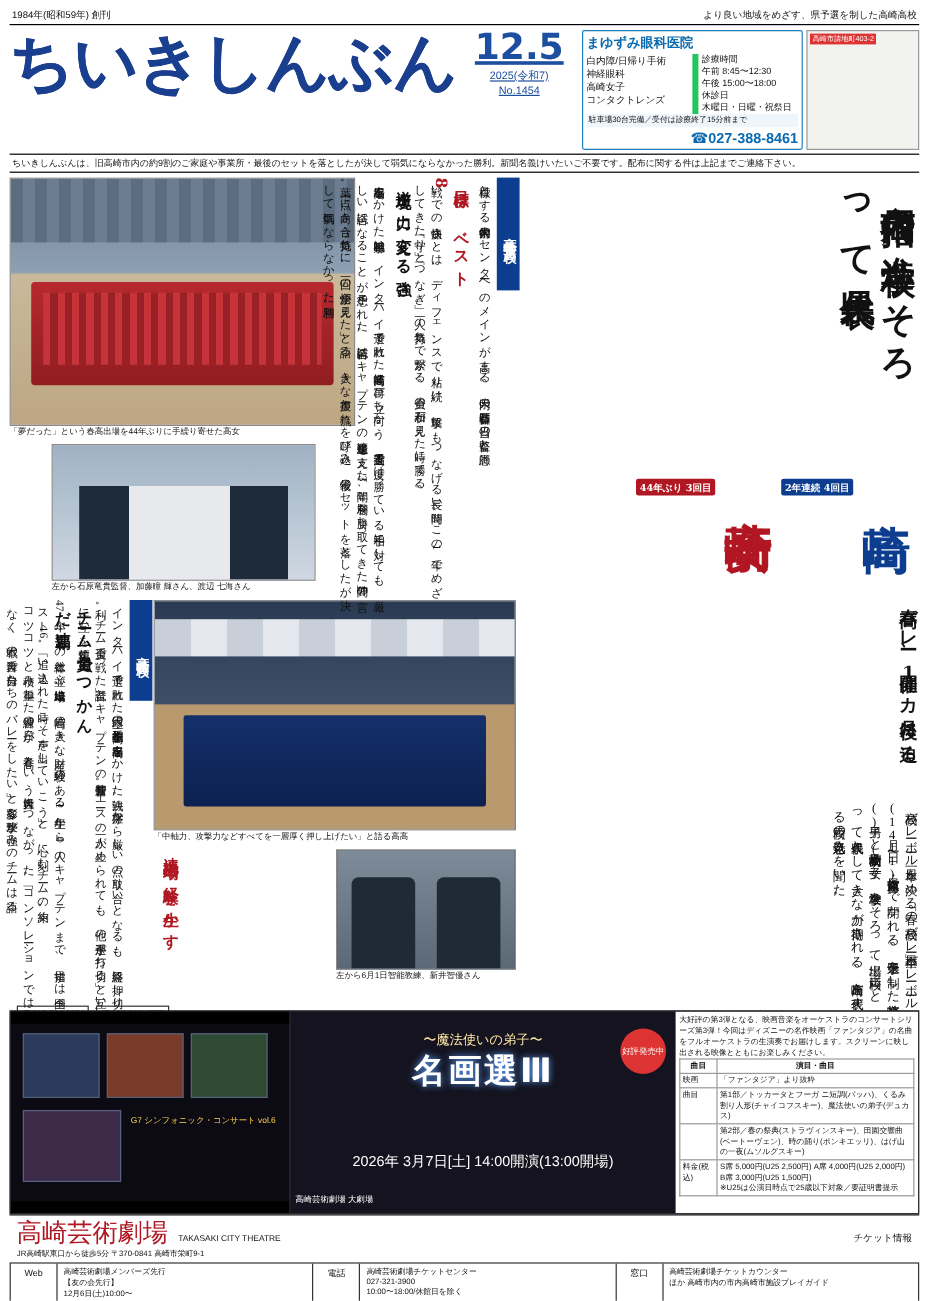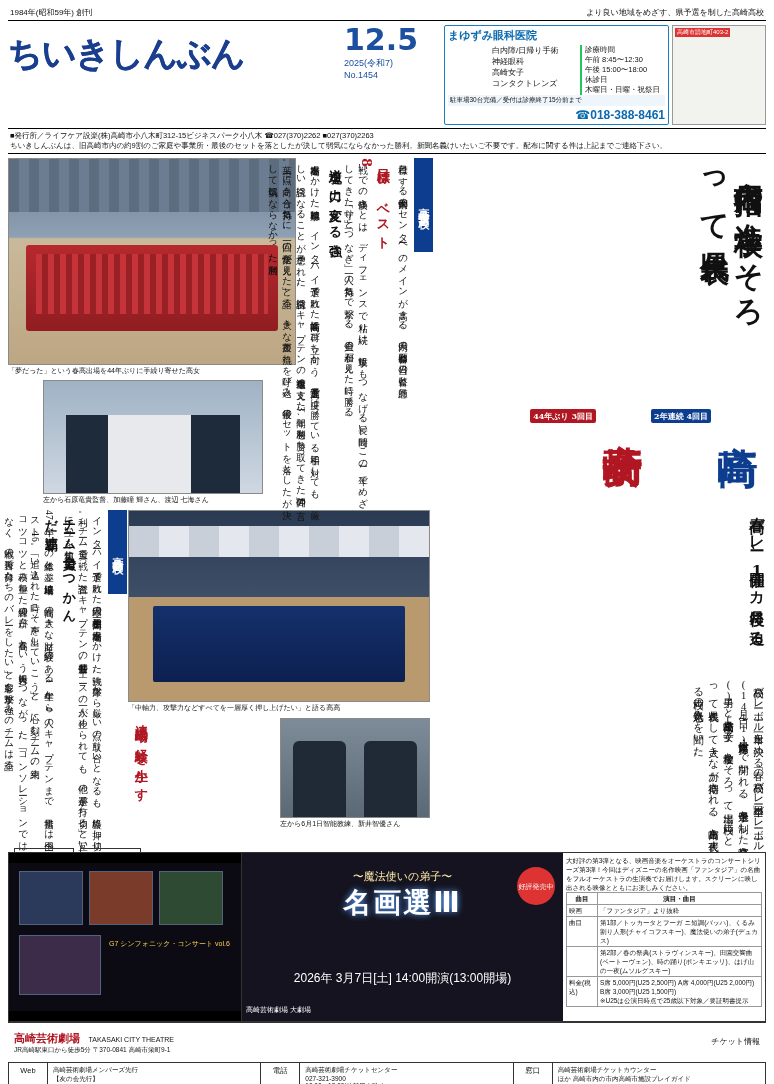--- a/index.html
+++ b/index.html
@@ -17,38 +17,38 @@
   .topstrip{display:flex;justify-content:space-between;align-items:center;
     border-bottom:1px solid #000;padding:1px 2px 2px;font-size:8px;}
   .topstrip .left{font-size:8px;}
   .topstrip .right{font-size:8px;}
 
   
   .masthead{display:flex;align-items:flex-start;margin-top:4px;gap:4px;}
   .logoblock{flex:0 0 332px;position:relative;height:74px;}
   .logotitle{
     font-family:"DejaVu Sans",sans-serif;
-    font-weight:bold;font-size:34px;letter-spacing:-1px;
+    font-weight:bold;font-size:53px;letter-spacing:-1px;
     color:#1b3f8f;line-height:56px;white-space:nowrap;
     -webkit-text-stroke:0.4px #1b3f8f;
   }
-  .datebox{flex:0 0 96px;color:#1d4fa0;}
+  .datebox{flex:0 0 96px;text-align:center;color:#1d4fa0;text-decoration:underline;}
   .datebox .big{font-size:30px;font-weight:bold;line-height:30px;font-family:"DejaVu Sans",sans-serif;}
   .datebox .sub{font-size:9px;margin-top:2px;}
   .datebox .no{font-size:9px;}
 
   
   .adrow{flex:1;display:flex;gap:3px;align-items:stretch;}
   .eyeclinic{flex:1;border:1px solid #1a7fc1;border-radius:2px;background:#fff;
     font-size:8px;padding:2px 3px;position:relative;}
   .eyeclinic h4{margin:0 0 2px;font-size:11px;color:#0a6ab0;font-weight:bold;}
-  .ec-cols{display:flex;gap:2px;margin-left:44px;}
+  .ec-cols{display:flex;gap:2px;}
   .ec-left{flex:0 0 86px;}
   .ec-left div{line-height:11px;}
-  .ec-right{flex:1;border-left:2px solid #22c55e; padding-left:3px;}
+  .ec-right{flex:1;border-left:5px solid #22c55e; padding-left:3px;}
   .ec-hours{font-size:7.5px;line-height:10px;}
   .ec-tel{margin-top:2px;font-size:12px;color:#0a6ab0;font-weight:bold;text-align:right;}
   .ec-note{font-size:6.5px;background:#eef5fb;padding:1px 2px;}
   .mapbox{flex:0 0 92px;border:1px solid #999;background:#f2f2ef;font-size:6px;
     position:relative;}
   .mapbox .maplabel{position:absolute;top:2px;left:2px;background:#d33;color:#fff;
     font-size:6px;padding:0 2px;}
 
   
   .notice{font-size:7.5px;line-height:10px;border-top:1px solid #000;border-bottom:1px solid #000;
@@ -171,30 +171,29 @@
           </div>
           <div class="ec-right">
             <div class="ec-hours">診療時間</div>
             <div class="ec-hours">午前 8:45〜12:30</div>
             <div class="ec-hours">午後 15:00〜18:00</div>
             <div class="ec-hours">休診日</div>
             <div class="ec-hours">木曜日・日曜・祝祭日</div>
           </div>
         </div>
         <div class="ec-note">駐車場30台完備／受付は診療終了15分前まで</div>
-        <div class="ec-tel">☎018-388-8461</div>
+        <div class="ec-tel">☎027-388-8461</div>
       </div>
       <div class="mapbox">
         <span class="maplabel">高崎市請地町403-2</span>
       </div>
     </div>
   </div>
 
   <div class="notice">
-    <div>■発行所／ライフケア設楽(株)高崎市小八木町312-15ビジネスパーク小八木 ☎027(370)2262 ■027(370)2263</div>
     <div>ちいきしんぶんは、旧高崎市内の約9割のご家庭や事業所・最後のセットを落としたが決して弱気にならなかった勝利。新聞名義けいたいご不要です。配布に関する件は上記までご連絡下さい。</div>
   </div>
 
   <div class="body">
 
     <div class="leftcol">
 
       <div class="photo gym" style="position:absolute;left:0;top:0;width:286px;height:205px;">
         <div class="photoband"></div>
         <div class="gymteam"></div>
@@ -311,21 +310,21 @@
             <div>※U25は公演日時点で25歳以下対象／要証明書提示</div>
           </td>
         </tr>
       </tbody>
         </table>
     </div>
   </div>
 
   <div class="venuebar">
     <div>
-      <span style="font-size:11px;font-weight:bold;color:#b01722;margin-top:20px;">高崎芸術劇場</span>
+      <span style="font-size:21px;font-weight:normal;color:#b01722;margin-top:20px;">高崎芸術劇場</span>
       <span style="font-size:7px;margin-left:4px;">TAKASAKI CITY THEATRE</span>
       <div style="font-size:6.5px;">JR高崎駅東口から徒歩5分 〒370-0841 高崎市栄町9-1</div>
     </div>
     <div style="font-size:8px;">チケット情報</div>
   </div>
 
   <div class="contactrow">
     <div style="flex:0 0 28px;text-align:center;">Web</div>
     <div style="flex:1;white-space:pre-line;font-size:6.5px;">高崎芸術劇場メンバーズ先行
 【友の会先行】

